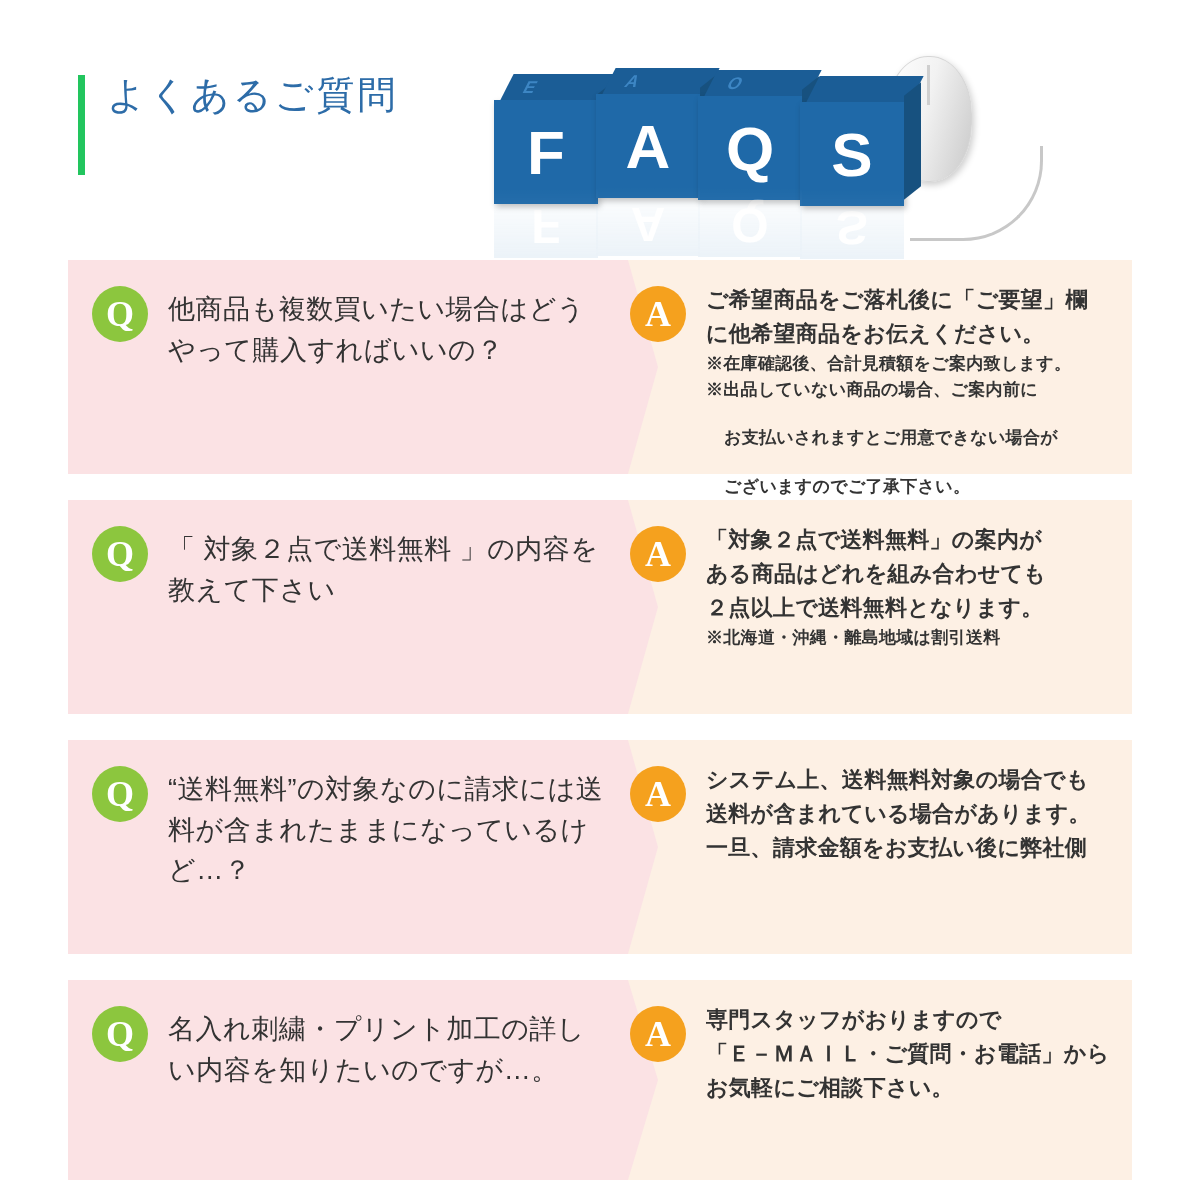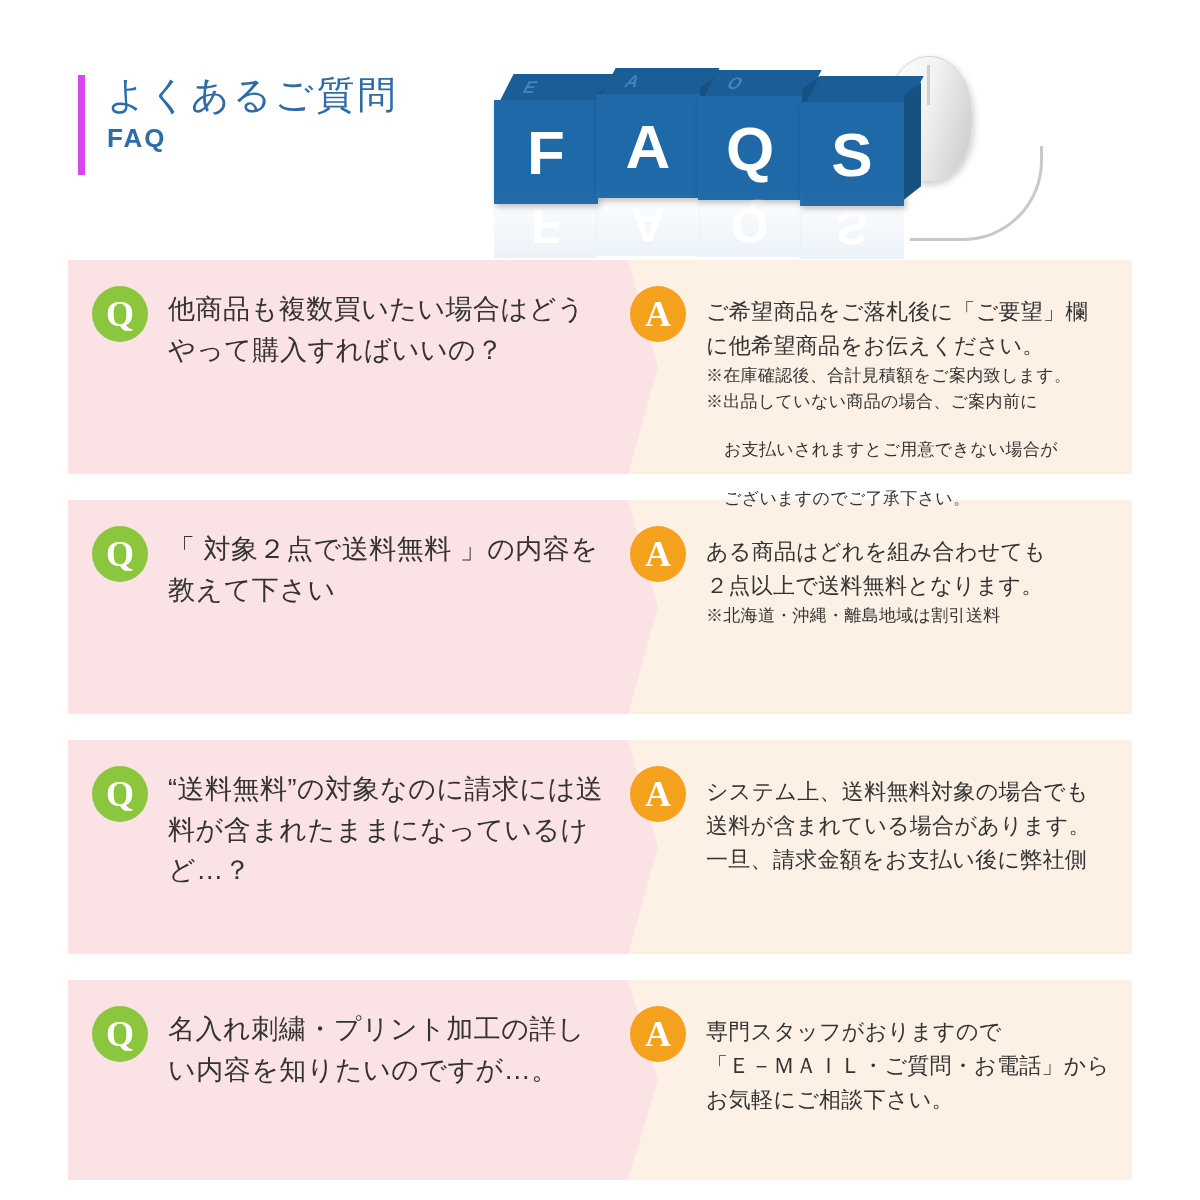--- a/index.html
+++ b/index.html
@@ -23,21 +23,21 @@
   
   .header {
     position: relative;
     height: 250px;
   }
   .title-block {
     position: absolute;
     left: 78px;
     top: 75px;
     padding-left: 22px;
-    border-left: 7px solid #d946ef;
+    border-left: 7px solid #22c55e;
     height: 100px;
     box-sizing: border-box;
   }
   .title-main {
     font-size: 38px;
     color: #2d6ca8;
     letter-spacing: 3px;
     line-height: 1.1;
     font-weight: normal;
     margin: 0 0 6px 0;
@@ -239,45 +239,45 @@
     top: 29px;
     width: 440px;
     font-size: 27px;
     line-height: 1.5;
     color: #333333;
     letter-spacing: 0.5px;
   }
   .a-text {
     position: absolute;
     left: 706px;
-    top: 35px;
+    top: 23px;
     width: 420px;
     font-size: 22px;
     line-height: 1.55;
     color: #333333;
     letter-spacing: 0.3px;
+    font-weight: bold;
   }
   .a-text .note {
     font-size: 17px;
     display: block;
     line-height: 1.5;
   }
   .a-text .line { display: block; }
   .a-text .indent { padding-left: 18px; display: block; margin-top: 23px; }
 </style>
 </head>
 <body>
 
 <div class="page">
 
   <div class="header">
 
     <div class="title-block">
       <div class="title-main">よくあるご質問</div>
-      <div class="title-sub">FAQ</div>
     </div>
 
     <div class="faq-blocks">
       <div class="mouse"></div>
       <div class="mouse-cord"></div>
 
       <div class="cube" id="cube-f">
         <span class="cube-top-letter">E</span>
         <span class="cube-letter">F</span>
       </div>
@@ -323,20 +323,21 @@
     </div>
 
     <div class="faq-row">
       <div class="a-panel"></div>
       <div class="q-panel"></div>
       <div class="q-arrow"></div>
       <div class="badge badge-q">Q</div>
       <div class="badge badge-a">A</div>
       <div class="q-text">「 対象２点で送料無料 」の内容を教えて下さい</div>
       <div class="a-text">
+        <span class="line">「対象２点で送料無料」の案内が</span>
         <span class="line">ある商品はどれを組み合わせても</span>
         <span class="line">２点以上で送料無料となります。</span>
         <span class="note">※北海道・沖縄・離島地域は割引送料</span>
       </div>
     </div>
 
     <div class="faq-row">
       <div class="a-panel"></div>
       <div class="q-panel"></div>
       <div class="q-arrow"></div>

